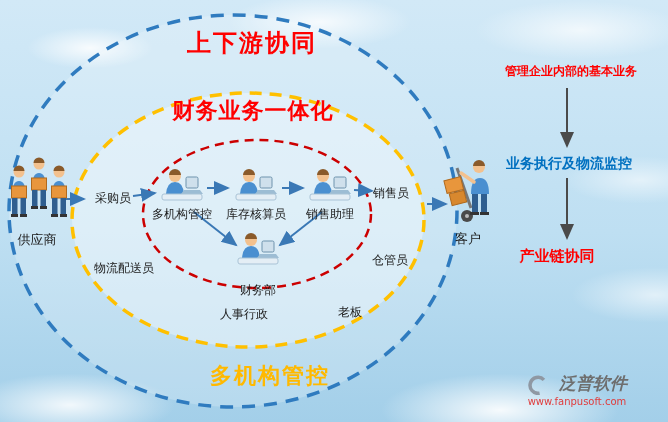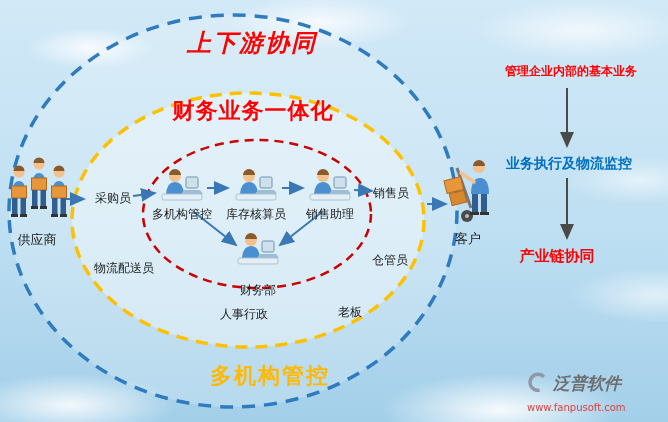--- a/index.html
+++ b/index.html
@@ -18,33 +18,33 @@
   }
   .abs{position:absolute;}
   .label{
     position:absolute;transform:translateX(-50%);
     font-size:12px;color:#1c1c1c;white-space:nowrap;line-height:1.2;
   }
   .title{
     position:absolute;transform:translateX(-50%);
     font-weight:bold;white-space:nowrap;line-height:1.1;
   }
-  .title-outer{font-size:24px;color:#ff0000;letter-spacing:2px;font-style:italic;}
+  .title-outer{font-size:24px;color:#ff0000;letter-spacing:2px;}
   .title-middle{font-size:22px;color:#ff0000;letter-spacing:1px;}
   .title-bottom{font-size:22px;color:#ffb900;letter-spacing:2px;text-align:right;}
   .note{
     position:absolute;transform:translateX(-50%);
     font-weight:bold;white-space:nowrap;line-height:1.2;
   }
   .note-red{font-size:12px;color:#ff0000;}
   .note-blue{font-size:14px;color:#0070c0;}
   .note-red-lg{font-size:15px;color:#ff0000;font-family:Liberation Mono, monospace;}
-  .logo-row{display:flex;align-items:flex-start;gap:6px;}
+  .logo-row{display:flex;align-items:flex-end;gap:12px;}
   .logo-text{font-size:17px;font-weight:bold;font-style:italic;color:#6e6e6e;}
-  .logo-url{font-size:10px;color:#e03c3c;text-align:center;margin-top:7px;}
+  .logo-url{font-size:10px;color:#e03c3c;text-align:center;margin-top:1px;}
 </style>
 </head>
 <body>
 
 <div id="canvas">
 
   <svg class="abs" style="left:0;top:0" width="668" height="422">
     <defs>
       <marker id="mblue" markerWidth="9" markerHeight="8" refX="7" refY="3.5" orient="auto">
         <path d="M0,0 L8,3.5 L0,7 Z" fill="#3a78b5"></path>

